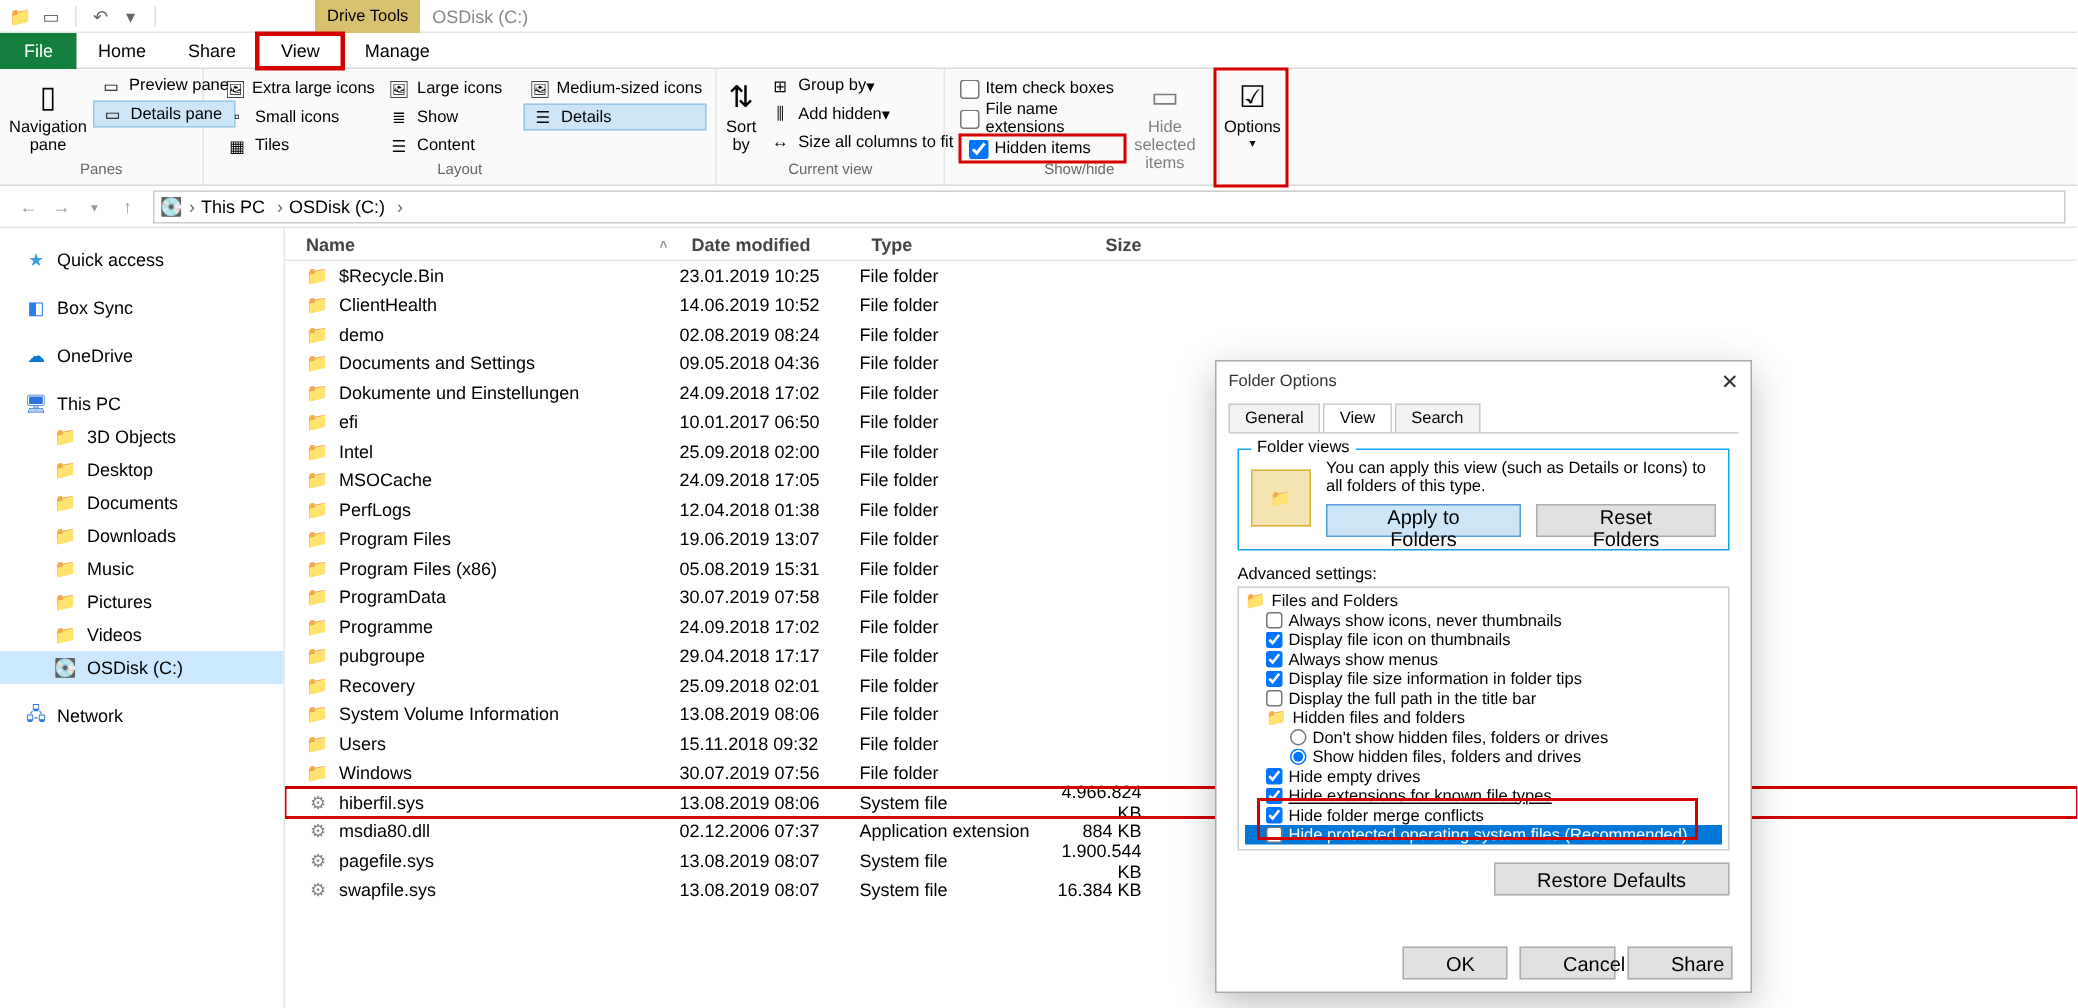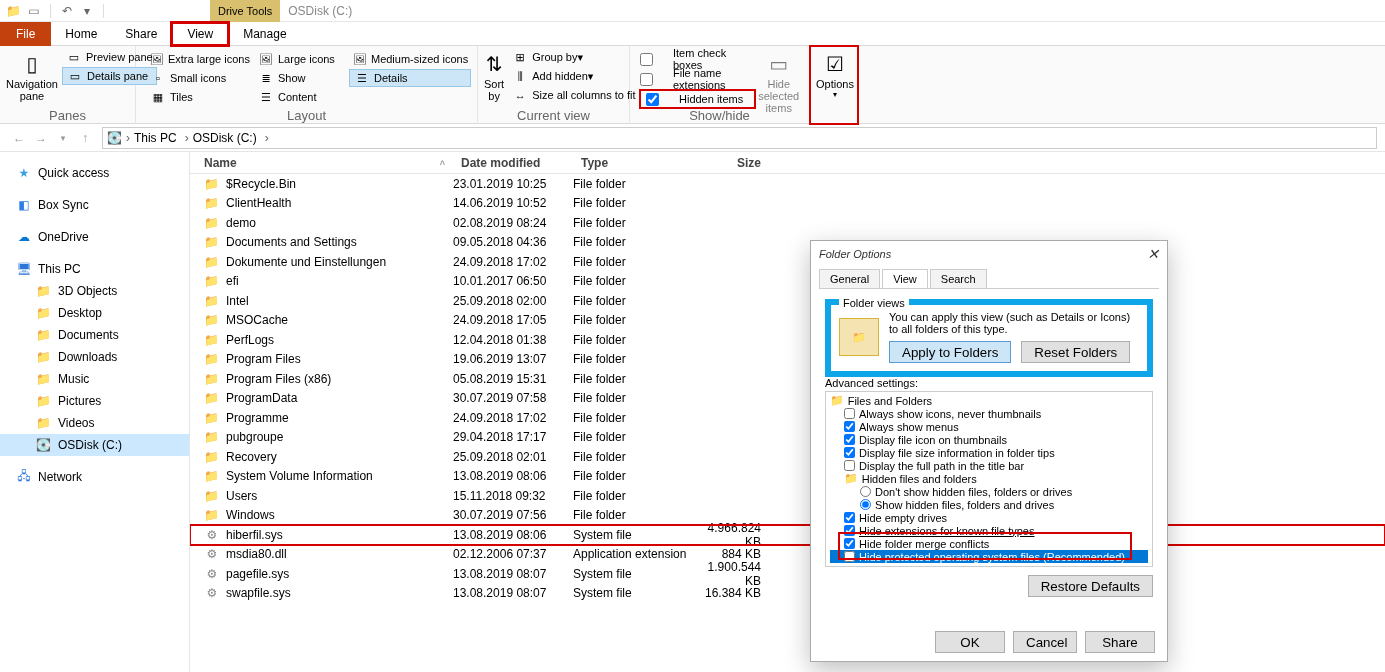--- a/index.html
+++ b/index.html
@@ -5,35 +5,35 @@
 * { box-sizing: border-box; margin: 0; padding: 0; font-family: "Segoe UI", Tahoma, sans-serif; }
 body { width: 1385px; height: 672px; background: #fff; color: #000; font-size: 12px; overflow: hidden; position: relative; }
 .titlebar { height: 22px; background: #fff; border-bottom: 1px solid #e5e5e5; display: flex; align-items: center; padding: 0 4px; }
 .titlebar .qat { width: 12px; height: 12px; margin: 0 4px; color: #666; display: flex; align-items: center; justify-content: center; }
 .titlebar .sep { width: 1px; height: 14px; background: #ddd; margin: 0 6px; }
 .titlebar .contextual-tab { height: 22px; background: #d8c06f; color: #000; padding: 0 8px; display: flex; align-items: center; margin-left: 100px; font-size: 11px; }
 .titlebar .title { margin-left: 8px; color: #888; font-size: 12px; }
 
 .tabstrip { height: 24px; display: flex; align-items: center; border-bottom: 1px solid #dadada; background: #fff; }
 .tabstrip .tab { height: 24px; padding: 0 14px; display: flex; align-items: center; font-size: 12px; cursor: default; }
-.tabstrip .tab.file { background: #c2410c; color: #fff; padding: 0 16px; }
+.tabstrip .tab.file { background: #15803d; color: #fff; padding: 0 16px; }
 .tabstrip .tab.view { border: 2px solid #d40000; }
 
 .ribbon { height: 78px; background: #fafafa; border-bottom: 1px solid #dadada; display: flex; }
 .ribbon-group { border-right: 1px solid #e5e5e5; height: 78px; display: flex; flex-direction: column; padding: 2px 6px 0; }
 .ribbon-group-body { flex: 1; display: flex; align-items: flex-start; }
-.ribbon-group-label { text-align: center; font-size: 13px; color: #666; height: 16px; }
+.ribbon-group-label { text-align: center; font-size: 10px; color: #666; height: 16px; }
 .ribbon-btn-large { width: 52px; height: 58px; display: flex; flex-direction: column; align-items: center; justify-content: flex-start; padding-top: 4px; font-size: 11px; text-align: center; }
 .ribbon-btn-large .icon { font-size: 20px; margin-bottom: 2px; }
 .ribbon-stack { display: flex; flex-direction: column; gap: 1px; padding-left: 4px; }
 .ribbon-item { height: 18px; display: flex; align-items: center; font-size: 11px; padding: 0 4px; white-space: nowrap; }
 .ribbon-item .icon { width: 16px; height: 16px; margin-right: 4px; display: inline-flex; align-items: center; justify-content: center; }
 .ribbon-item.tiles { width: 88px; }
 .ribbon-item.pressed { background: #cde6f7; border: 1px solid #98c7e8; }
-.chk { display: flex; align-items: center; gap: 20px; font-size: 11px; height: 18px; }
+.chk { display: flex; align-items: center; gap: 4px; font-size: 11px; height: 18px; }
 .chk input { margin: 0; }
 .red-box { outline: 2px solid #d40000; outline-offset: -1px; }
 
 .addrbar { height: 28px; display: flex; align-items: center; padding: 0 8px; border-bottom: 1px solid #e5e5e5; }
 .addrbar .nav-arrow { width: 22px; height: 22px; display: flex; align-items: center; justify-content: center; color: #999; cursor: default; }
 .addrbar .addrpath { flex: 1; height: 22px; border: 1px solid #ccc; background: #fff; margin-left: 6px; display: flex; align-items: center; padding: 0 4px; }
 .crumb { display: flex; align-items: center; margin-right: 4px; }
 .crumb-chev { margin: 0 4px; color: #666; }
 
 .body { display: flex; height: calc(100% - 152px); position: relative; }
@@ -51,29 +51,29 @@
 .col-date { width: 120px; }
 .col-type { width: 120px; }
 .col-size { width: 80px; text-align: right; padding-right: 12px; }
 
 .filerow { height: 19.5px; display: flex; align-items: center; font-size: 12px; }
 .filerow .ficon { width: 16px; height: 16px; margin-left: 14px; margin-right: 6px; display: inline-flex; align-items: center; justify-content: center; color: #f0c36a; }
 .filerow.hlrow { outline: 2px solid #d40000; outline-offset: -1px; }
 .name-cell { width: 263px; display: flex; align-items: center; }
 
 .dialog { position: absolute; left: 810px; top: 240px; width: 358px; height: 422px; background: #fff; border: 1px solid #aaa; box-shadow: 0 8px 24px rgba(0,0,0,0.25); font-size: 11px; }
-.dlg-title { height: 26px; display: flex; align-items: center; padding: 0 8px; color: #333; font-style: italic; }
+.dlg-title { height: 26px; display: flex; align-items: center; padding: 0 8px; color: #333; }
 .dlg-close { margin-left: auto; font-size: 14px; cursor: default; }
 .dlg-tabs { height: 22px; display: flex; align-items: flex-end; border-bottom: 1px solid #ccc; margin: 0 8px; }
 .dlg-tab { padding: 3px 10px; border: 1px solid #ccc; border-bottom: none; background: #fff; margin-right: 2px; cursor: default; }
 .dlg-tab.inactive { background: #f3f3f3; }
 .dlg-body { padding: 10px 14px 0; }
-.dlg-group { border: 6px solid #0ea5e9; padding: 6px 8px 8px; margin-bottom: 0; position: relative; }
+.dlg-group { border: 1px solid #0ea5e9; padding: 6px 8px 8px; margin-bottom: 10px; position: relative; }
 .dlg-group-label { position: absolute; top: -8px; left: 8px; background: #fff; padding: 0 4px; }
-.dlg-btn { height: 22px; padding: 0 12px; border: 1px solid #adadad; background: #e1e1e1; cursor: default; }
+.dlg-btn { height: 22px; padding: 0 28px; border: 1px solid #adadad; background: #e1e1e1; cursor: default; }
 .dlg-btn.primary { background: #cde6f7; border-color: #5b9bd5; }
 .fv-row { display: flex; gap: 10px; align-items: center; }
 .fv-icon { width: 40px; height: 38px; background: #f5e3b1; border: 1px solid #d8b33a; display: flex; align-items: center; justify-content: center; }
 .adv-tree { border: 1px solid #ccc; height: 176px; overflow-y: scroll; padding: 2px 4px; font-size: 11px; margin-top: 2px; position: relative; }
 .tree-item { display: flex; align-items: center; height: 13px; gap: 4px; padding-left: 14px; white-space: nowrap; }
 .tree-item.root { padding-left: 0; }
 .tree-item input[type=checkbox], .tree-item input[type=radio] { margin: 0; width: 11px; height: 11px; }
 .tree-item.hl { background: #0078d7; color: #fff; }
 .hl-red-box { position: absolute; left: 12px; right: 20px; top: 140px; height: 28px; border: 2px solid #d40000; pointer-events: none; }
 .dlg-footer { position: absolute; bottom: 8px; right: 12px; display: flex; gap: 8px; }
@@ -537,25 +537,25 @@
           <span>📁</span>
           <span>Files and Folders</span>
         </div>
       <div id="adv-rows">
           <div class="tree-item" style="padding-left: 14px;">
             <input type="checkbox" style="">
             <span>Always show icons, never thumbnails</span>
           </div>
           <div class="tree-item" style="padding-left: 14px;">
             <input type="checkbox" checked="" style="">
+            <span>Display file icon on thumbnails</span>
+          </div>
+          <div class="tree-item" style="padding-left: 14px;">
+            <input type="checkbox" checked="" style="">
             <span>Always show menus</span>
-          </div>
-          <div class="tree-item" style="padding-left: 14px;">
-            <input type="checkbox" checked="" style="">
-            <span>Display file icon on thumbnails</span>
           </div>
           <div class="tree-item" style="padding-left: 14px;">
             <input type="checkbox" checked="" style="">
             <span>Display file size information in folder tips</span>
           </div>
           <div class="tree-item" style="padding-left: 14px;">
             <input type="checkbox" style="">
             <span>Display the full path in the title bar</span>
           </div>
           <div class="tree-item" style="padding-left: 14px;">

